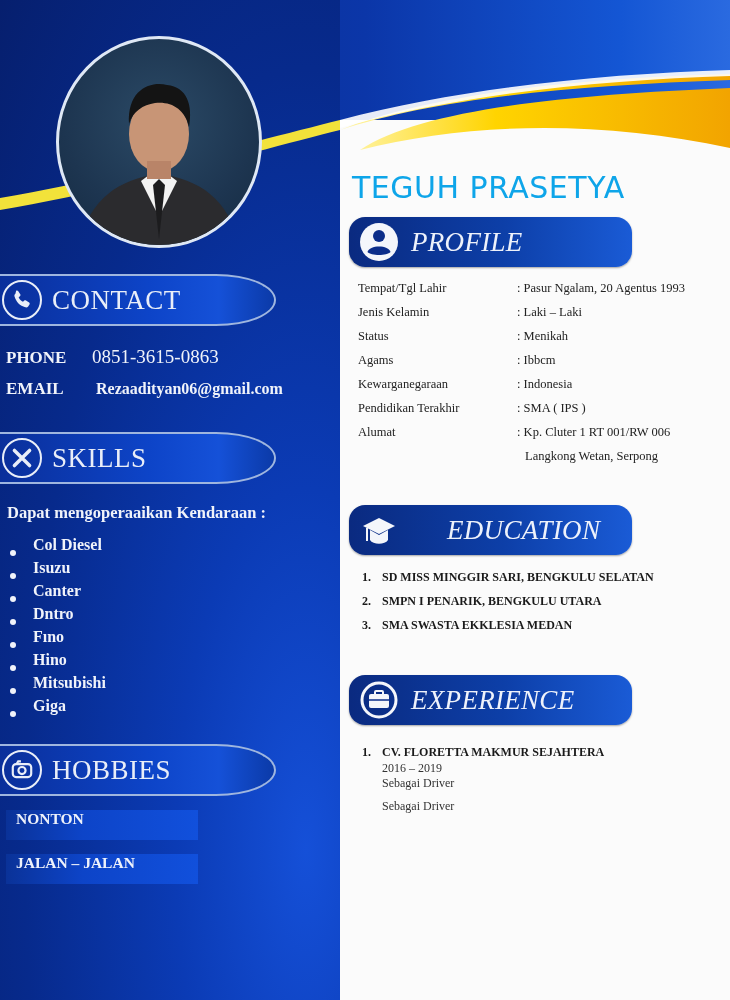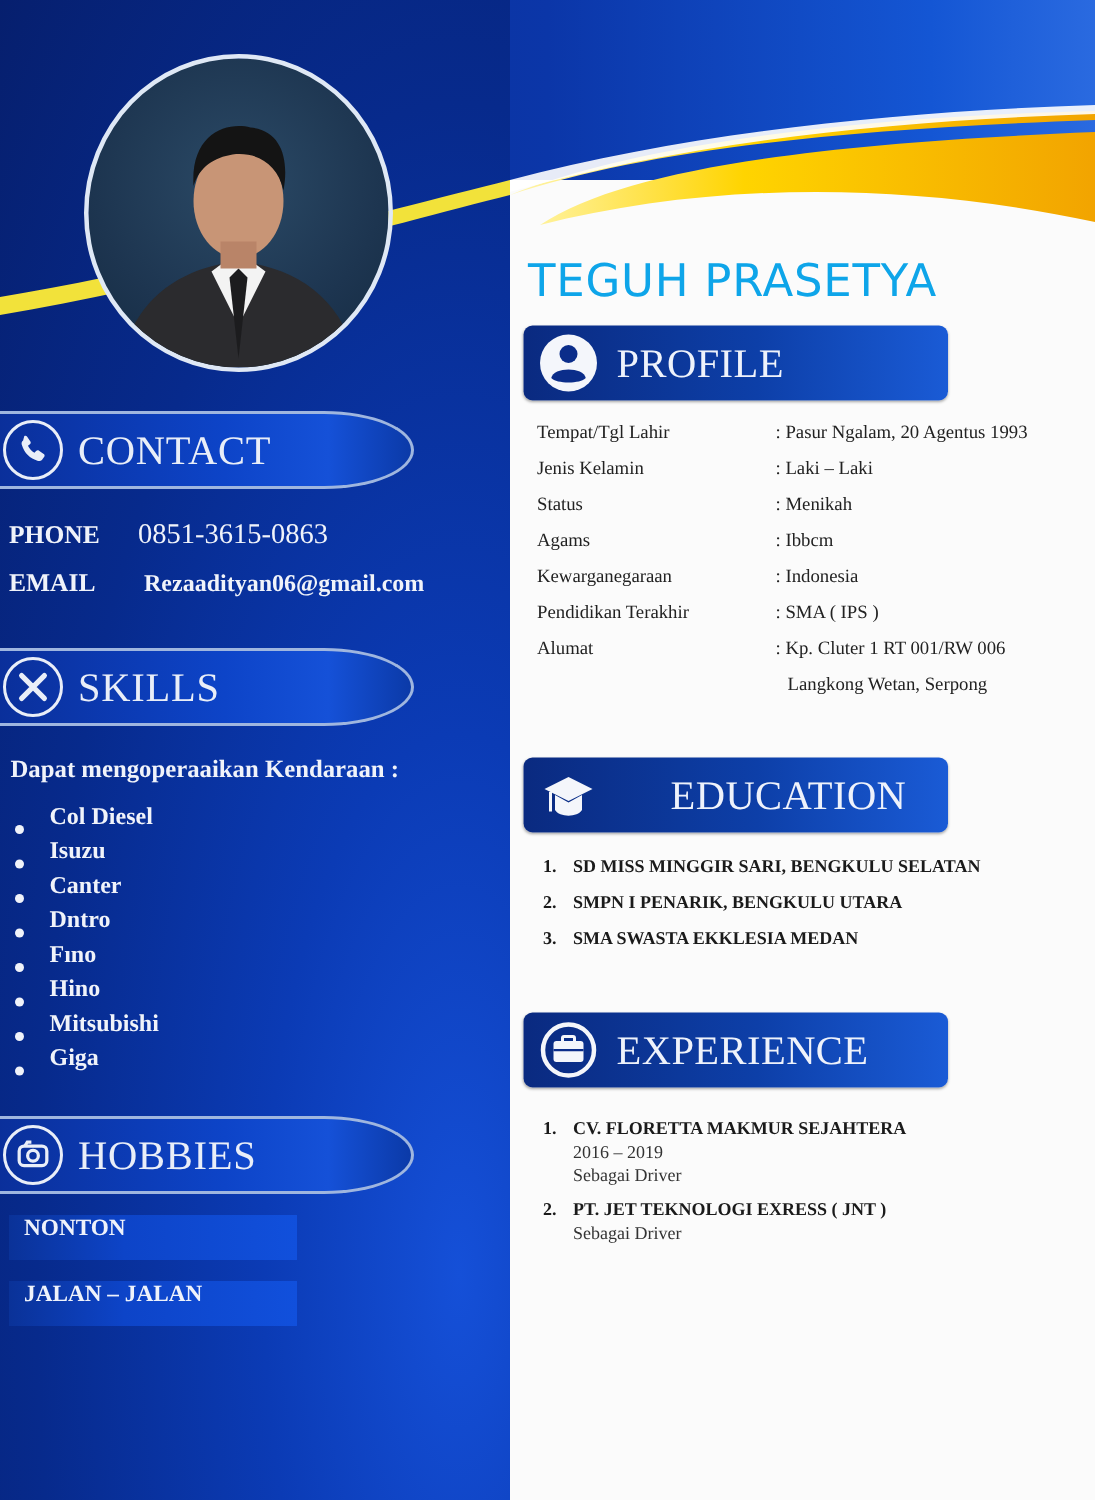--- a/index.html
+++ b/index.html
@@ -45,24 +45,24 @@
       width: 40px; height: 40px; border-radius: 50%; border: 2.5px solid #e9eef8;
       display: flex; align-items: center; justify-content: center; flex: 0 0 40px;
     }
     .left-header .ico svg { width: 26px; height: 26px; }
     .left-header .label {
       margin-left: 10px; color: #e9eef8; font-size: 27px; letter-spacing: 0.5px;
     }
 
     .right-header {
       position: absolute; left: 349px; width: 283px; height: 50px;
-      border-radius: 6px;
+      border-radius: 16px;
       background: linear-gradient(90deg, #0a2a80 0%, #0d3fa8 55%, #1a5bd6 100%);
       box-shadow: 0 1px 2px rgba(0,0,0,0.35);
-      display: flex; align-items: center; padding-left: 10px;
+      display: flex; align-items: center; padding-left: 10px; font-style: italic;
     }
     .right-header .ico {
       width: 40px; height: 40px; border-radius: 50%;
       display: flex; align-items: center; justify-content: center; flex: 0 0 40px;
     }
     .right-header .ico svg { width: 40px; height: 40px; }
     .right-header .label {
       margin-left: 12px; color: #eef2fb; font-size: 27px; letter-spacing: 0.3px;
     }
 
@@ -292,16 +292,15 @@
   <span class="label">EXPERIENCE</span>
 </div>
 
 <div class="exp-list">
   <div class="exp-item">
     <div class="title"><span class="num">1.</span><span>CV. FLORETTA MAKMUR SEJAHTERA</span></div>
     <div class="sub">2016 – 2019</div>
     <div class="sub">Sebagai Driver</div>
   </div>
   <div class="exp-item">
-    <div class="title"><span class="num">2.</span><span>PT. JET TEKNOLOGI EXRESS ( JNT )</span></div>
     <div class="sub">Sebagai Driver</div>
   </div>
 </div>
 
 </body></html>

